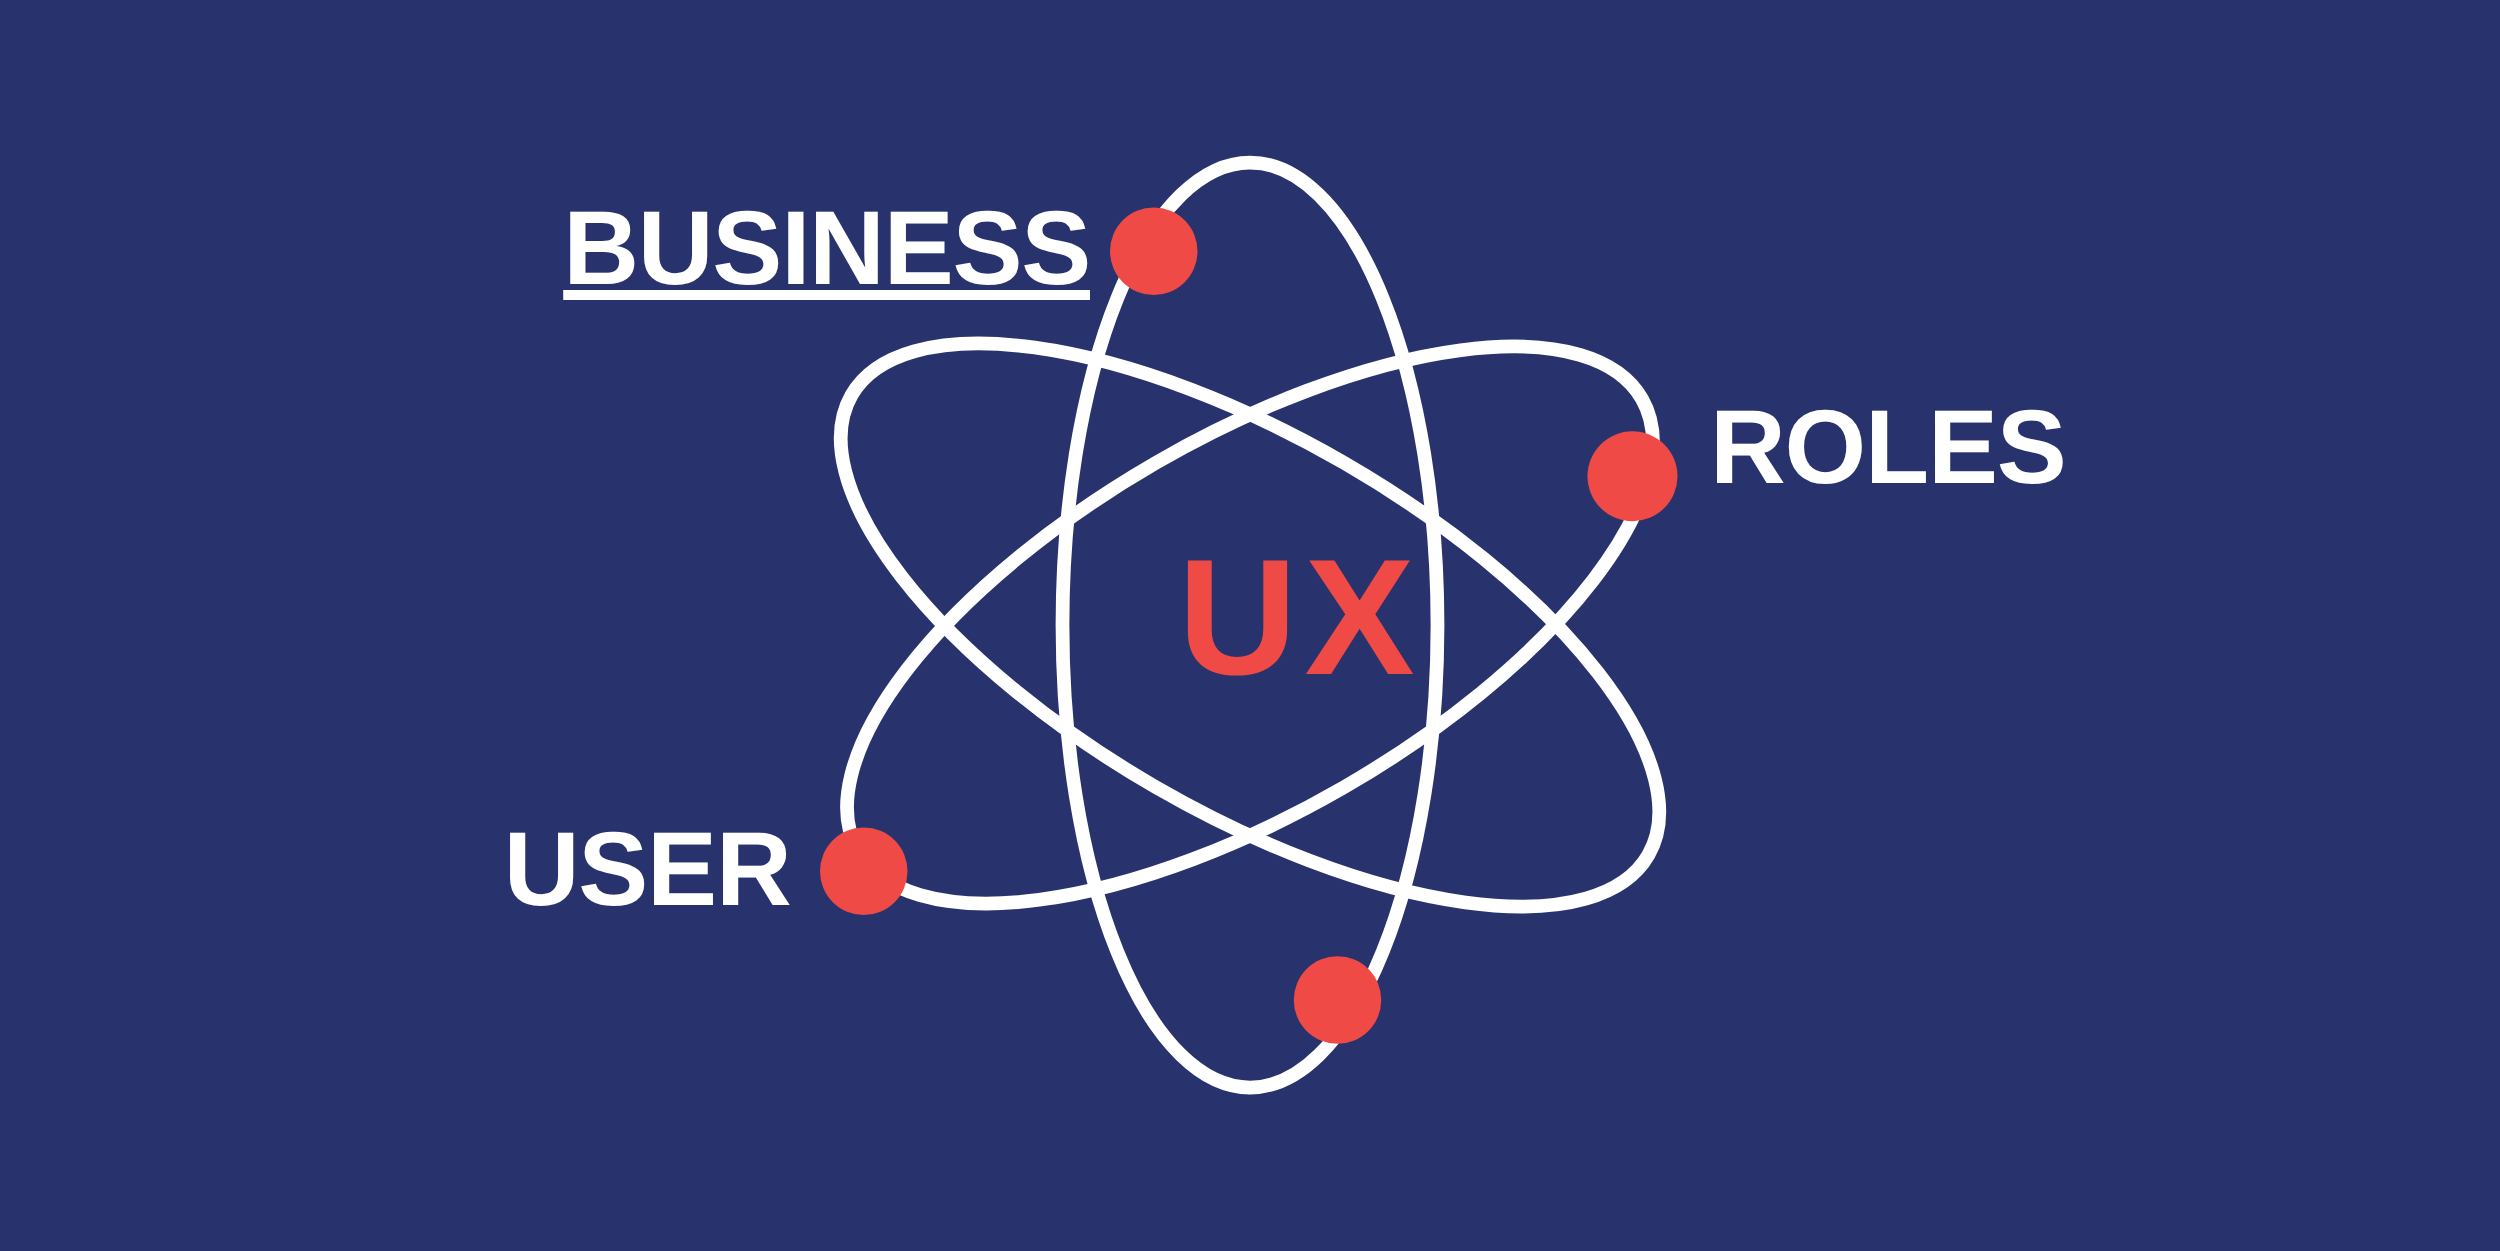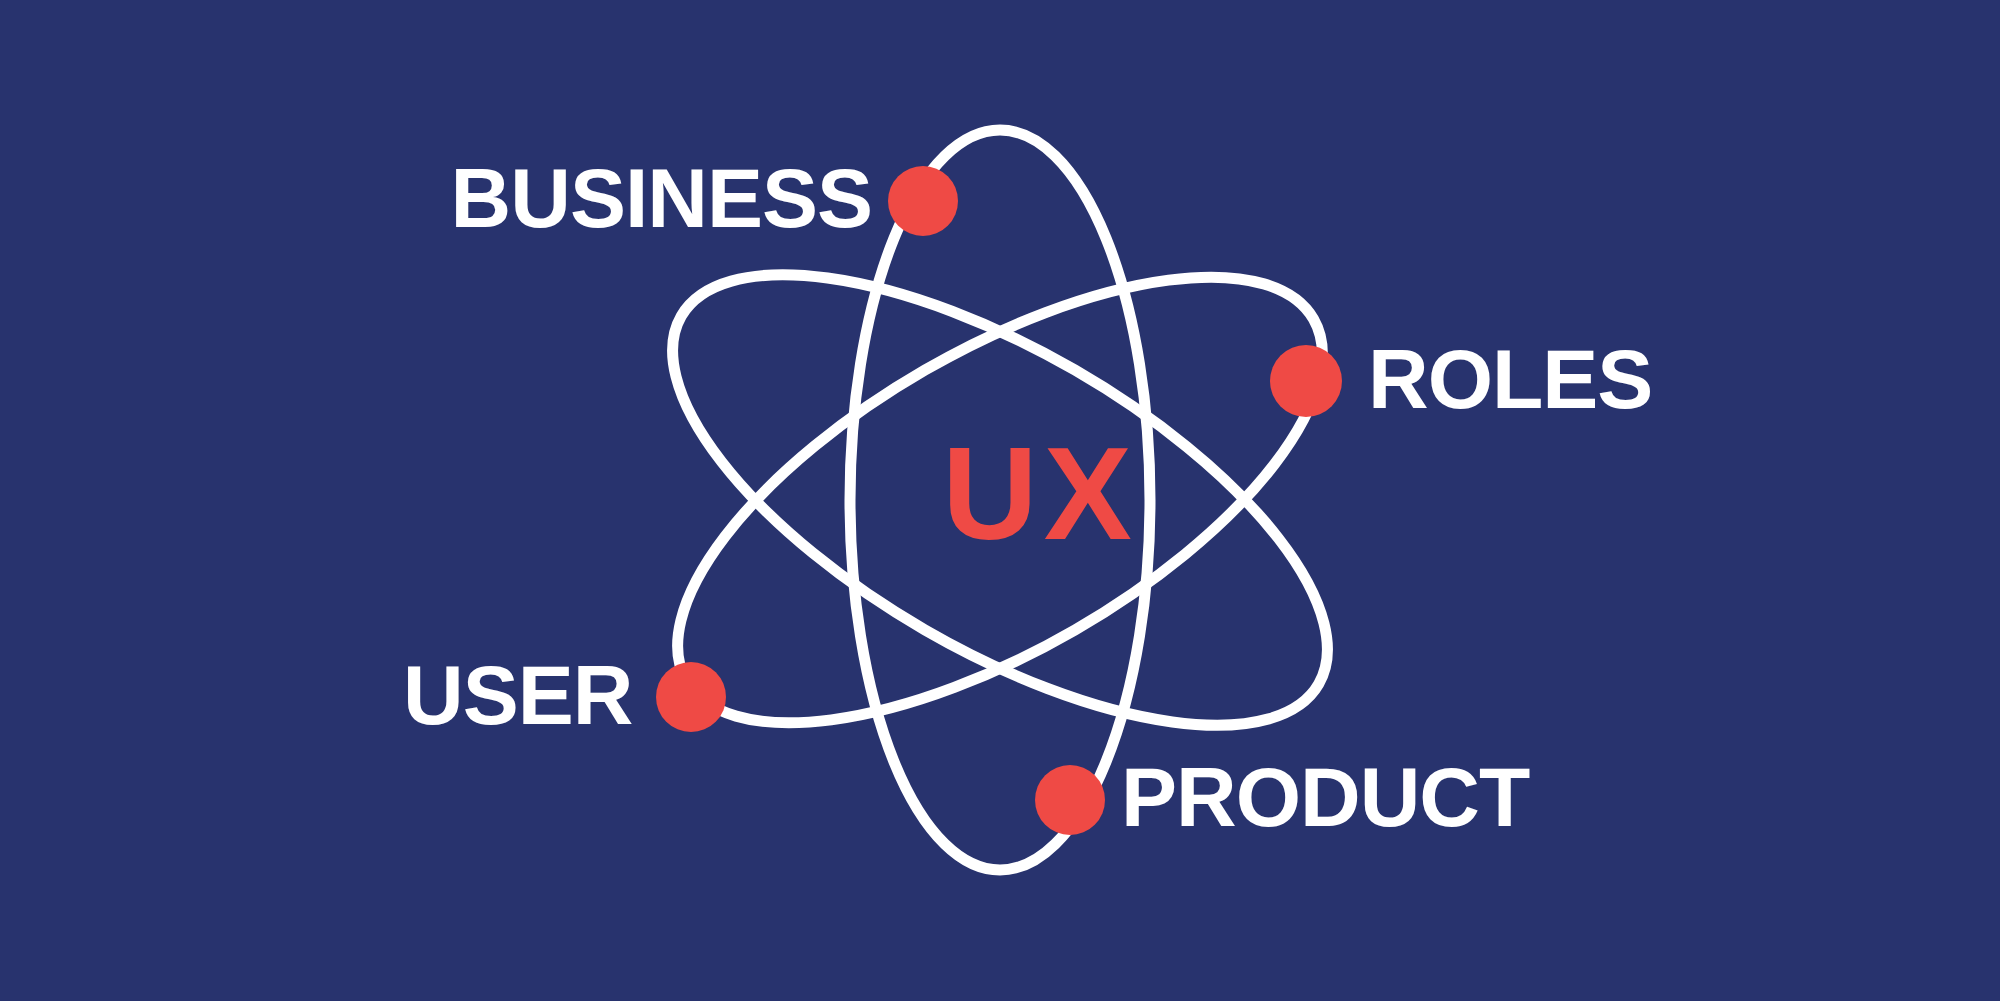--- a/index.html
+++ b/index.html
@@ -43,20 +43,21 @@
     color: var(--label);
     font-weight: 700;
     font-size: 84px;
     line-height: 1;
     letter-spacing: -1px;
     white-space: nowrap;
     transform: translate(0, -50%);
   }
   .node-label.anchor-right {
     transform: translate(-100%, -50%);
+    text-decoration: underline;
   }
   .center-label {
     position: absolute;
     color: var(--accent);
     font-weight: 700;
     font-size: 132px;
     line-height: 1;
     letter-spacing: 6px;
     white-space: nowrap;
     transform: translate(-50%, -50%);
@@ -72,21 +73,20 @@
     <ellipse class="orbit" cx="1000" cy="500" rx="362" ry="150" transform="rotate(-30 1000 500)"></ellipse>
     <ellipse class="orbit" cx="1000" cy="500" rx="368" ry="150" transform="rotate(30 1000 500)"></ellipse>
     <circle class="dot" cx="923" cy="201" r="35"></circle>
     <circle class="dot" cx="1306" cy="381" r="36"></circle>
     <circle class="dot" cx="691" cy="697" r="35"></circle>
     <circle class="dot" cx="1070" cy="800" r="35"></circle>
   </svg>
 
   <div class="node-label anchor-right" style="left:872px; top:198px;">BUSINESS</div>
 
-  <div class="node-label" style="left:1368px; top:379px;">ROLES</div>
+  <div class="node-label" style="left:1368px; top:357px;">ROLES</div>
 
   <div class="node-label" style="left:403px; top:695px;">USER</div>
 
-  <div class="node-label" style="left:1121px; top:797px;">PRODUCT</div>
 
   <div class="center-label" style="left:1040px; top:494px;">UX</div>
 
 </div>
 
 </body></html>

